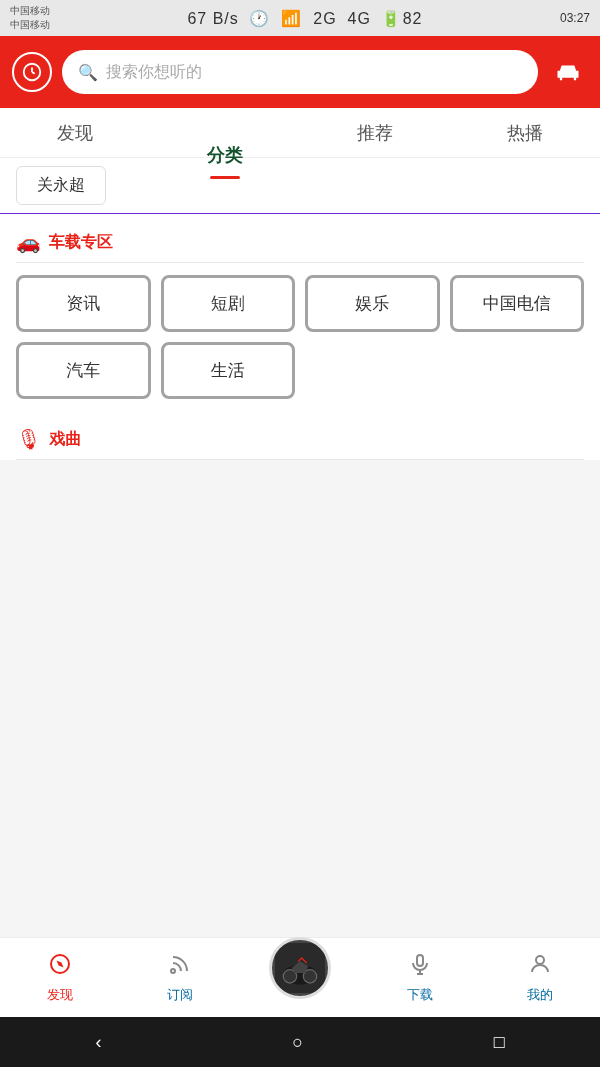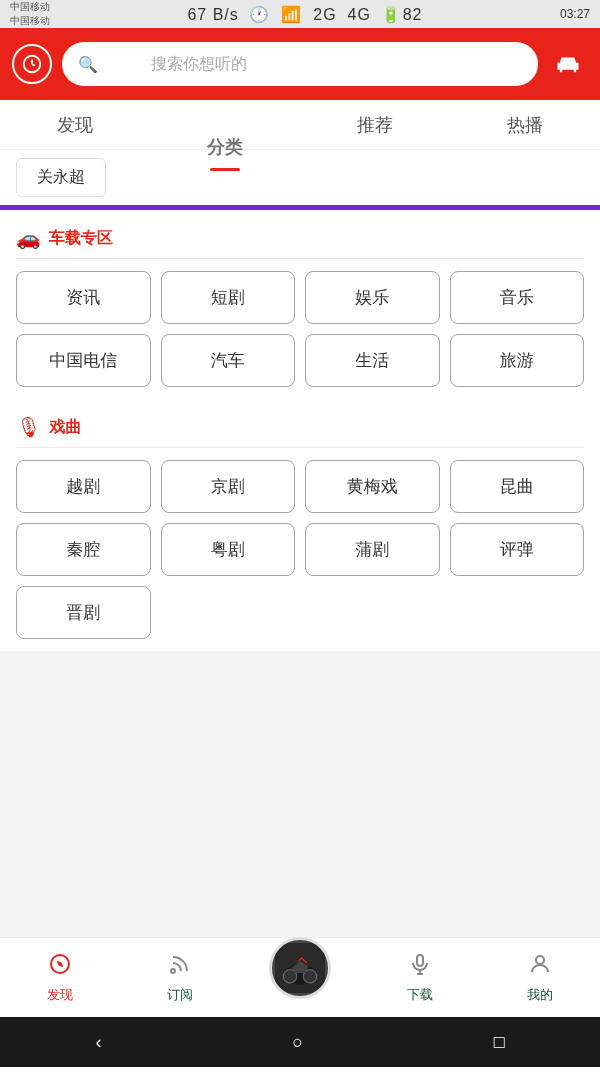--- a/index.html
+++ b/index.html
@@ -2,21 +2,21 @@
 <html><head>
   <meta charset="utf-8">
   <meta name="viewport" content="width=600">
   <style>
     * { margin: 0; padding: 0; box-sizing: border-box; }
     body { width: 600px; min-height: 1067px; background: #f5f5f5; font-family: "PingFang SC", "Microsoft YaHei", sans-serif; }
 
     
     .status-bar {
       background: #e8e8e8;
-      height: 28px;
+      height: 36px;
       display: flex;
       align-items: center;
       justify-content: space-between;
       padding: 0 10px;
       font-size: 12px;
       color: #333;
     }
     .status-left { display: flex; flex-direction: column; font-size: 10px; color: #555; }
     .status-center { font-size: 16px; color: #333; letter-spacing: 1px; }
     .status-right { font-size: 12px; color: #333; }
@@ -42,21 +42,21 @@
       flex: 1;
       height: 44px;
       background: white;
       border-radius: 22px;
       display: flex;
       align-items: center;
       padding: 0 16px;
       gap: 8px;
     }
     .search-icon { color: #aaa; font-size: 16px; }
-    .search-placeholder { color: #aaa; font-size: 16px; margin-left: 45px; }
+    .search-placeholder { color: #aaa; font-size: 16px; }
     .header-car {
       width: 40px; height: 40px;
       display: flex; align-items: center; justify-content: center;
       flex-shrink: 0;
     }
     .header-car svg { width: 28px; height: 28px; fill: white; }
 
     
     .nav-tabs {
       background: white;
@@ -69,21 +69,21 @@
       flex: 1;
       height: 100%;
       display: flex;
       align-items: center;
       justify-content: center;
       font-size: 18px;
       color: #555;
       position: relative;
     }
     .nav-tab.active {
-      color: #737373;
+      color: #14532d;
       font-weight: bold;
       margin-top: 44px;
     }
     .nav-tab.active::after {
       content: '';
       position: absolute;
       bottom: 0;
       left: 50%;
       transform: translateX(-50%);
       width: 30px;
@@ -91,21 +91,21 @@
       background: #e8241a;
       border-radius: 2px;
     }
 
     
     .prev-row {
       padding: 8px 16px 8px 16px;
       display: flex;
       gap: 8px;
       background: white;
-      border-bottom: 5px solid #6d28d9;
+      border-bottom: 1px solid #6d28d9;
     }
     .tag-btn {
       border: 1px solid #ddd;
       border-radius: 6px;
       padding: 8px 20px;
       font-size: 16px;
       color: #333;
       background: white;
     }
 
@@ -122,21 +122,21 @@
     .section-divider { height: 1px; background: #e8e8e8; margin: 0 16px; }
 
     
     .tag-grid {
       padding: 12px 16px;
       display: grid;
       grid-template-columns: repeat(4, 1fr);
       gap: 10px;
     }
     .tag-grid-item {
-      border: 1px solid #a3a3a3;
+      border: 3px solid #a3a3a3;
       border-radius: 8px;
       padding: 14px 4px;
       font-size: 17px;
       color: #333;
       background: white;
       text-align: center;
       display: flex; align-items: center; justify-content: center;
     }
 
     
@@ -155,21 +155,21 @@
       display: flex;
       flex-direction: column;
       align-items: center;
       justify-content: center;
       gap: 4px;
       height: 100%;
     }
     .bottom-nav-item.active .nav-icon { color: #e8241a; }
     .bottom-nav-item.active .nav-label { color: #e8241a; }
     .nav-icon { font-size: 22px; color: #888; }
-    .nav-label { font-size: 13px; color: #14532d; }
+    .nav-label { font-size: 13px; color: #0369a1; }
 
     
     .center-album {
       flex: 1;
       display: flex;
       flex-direction: column;
       align-items: center;
       justify-content: center;
       gap: 4px;
       position: relative;
@@ -261,45 +261,32 @@
   <div class="section">
     <div class="section-header">
       <span class="section-icon">🚗</span>
       <span class="section-title">车载专区</span>
     </div>
     <div class="section-divider"></div>
     <div class="tag-grid">
       <button class="tag-grid-item">资讯</button>
       <button class="tag-grid-item">短剧</button>
       <button class="tag-grid-item">娱乐</button>
-      <button class="tag-grid-item">音乐</button>
       <button class="tag-grid-item">中国电信</button>
       <button class="tag-grid-item">汽车</button>
       <button class="tag-grid-item">生活</button>
-      <button class="tag-grid-item">旅游</button>
     </div>
   </div>
 
   <div class="section">
     <div class="section-header">
       <span class="section-icon">🎙</span>
       <span class="section-title">戏曲</span>
     </div>
     <div class="section-divider"></div>
-    <div class="tag-grid">
-      <button class="tag-grid-item">越剧</button>
-      <button class="tag-grid-item">京剧</button>
-      <button class="tag-grid-item">黄梅戏</button>
-      <button class="tag-grid-item">昆曲</button>
-      <button class="tag-grid-item">秦腔</button>
-      <button class="tag-grid-item">粤剧</button>
-      <button class="tag-grid-item">蒲剧</button>
-      <button class="tag-grid-item">评弹</button>
-      <button class="tag-grid-item">晋剧</button>
-    </div>
   </div>
 </div>
 
 <div class="bottom-nav">
   <div class="bottom-nav-item active">
     <span class="nav-icon">
       <svg width="24" height="24" viewBox="0 0 24 24" fill="#e8241a">
         <circle cx="12" cy="12" r="9" fill="none" stroke="#e8241a" stroke-width="2"></circle>
         <polygon points="12,7 14,12 12,17 10,12" fill="#e8241a" transform="rotate(-45,12,12)"></polygon>
       </svg>

